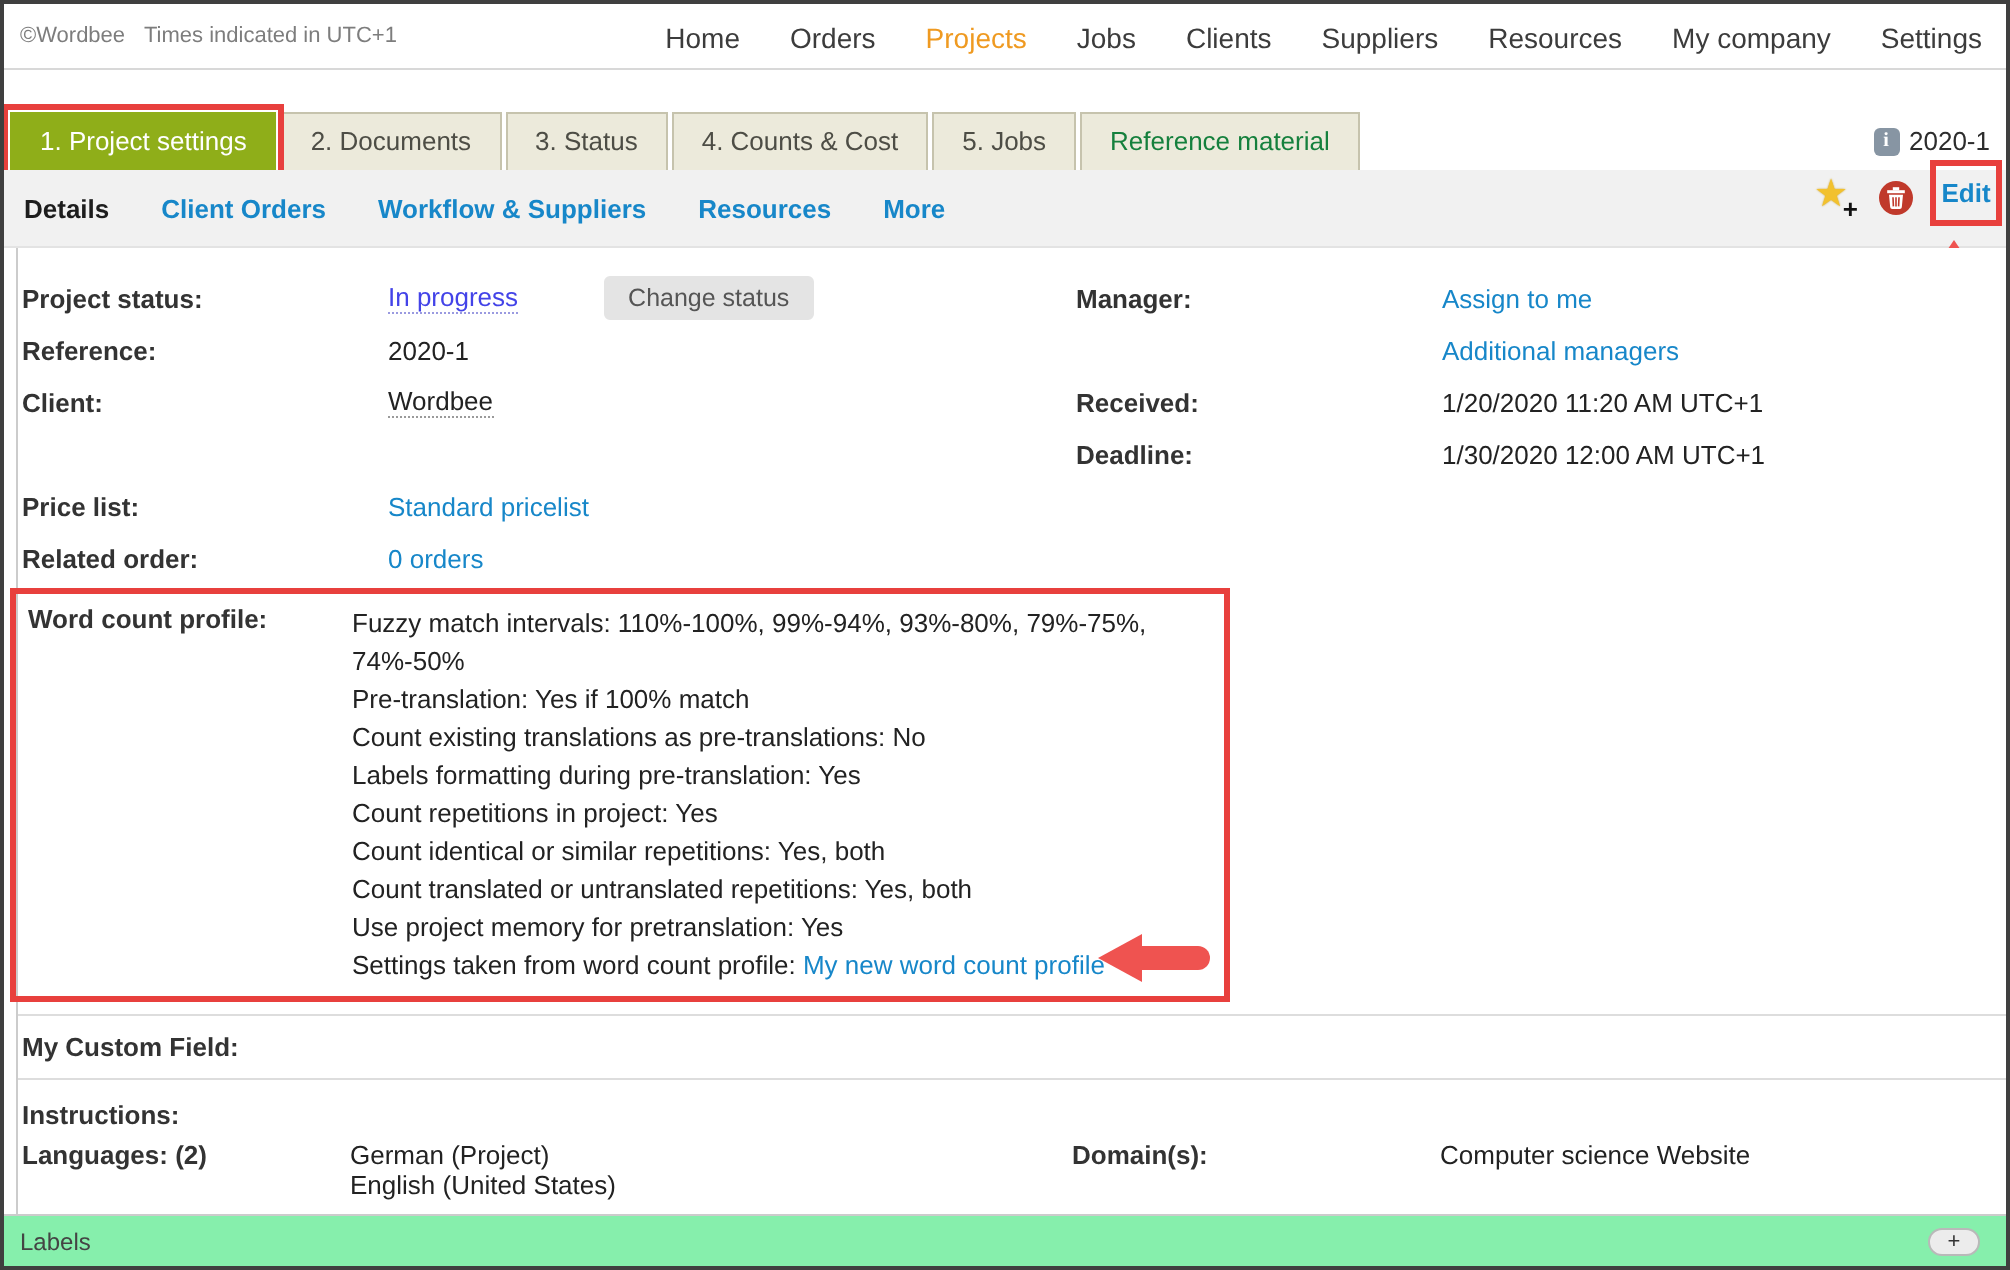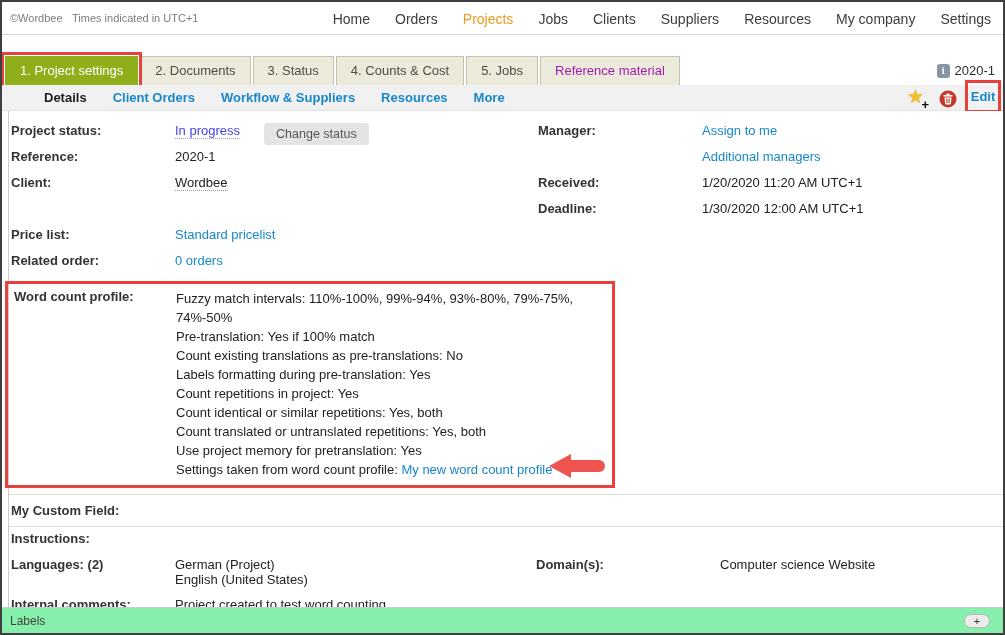--- a/index.html
+++ b/index.html
@@ -16,28 +16,28 @@
   .mainnav .nav-item.active { color:#ef9a21; }
 
   
   .tabrow { position:relative; height:50px; background:#fff; }
   .tabs { position:absolute; left:3px; bottom:0; display:flex; align-items:flex-end; gap:2px; }
   .tab { background:#eceadb; border:1px solid #c6c3ad; border-bottom:none; padding:6px 14px 7px 14px;
          font-size:13px; color:#4d4d45; white-space:nowrap; cursor:pointer;margin-top:47px; }
   .tab.active { position:relative; background:#8fae19; border-color:#8fae19; color:#fff; }
   .tab.active::after { content:""; position:absolute; left:-5px; right:-5px; top:-5px; bottom:-3px;
          border:3px solid #e8403d; pointer-events:none; }
-  .tab.disabled { color:#a21caf; }
+  .tab.disabled { color:#15803d; }
   .tab-right { position:absolute; right:8px; bottom:7px; display:flex; align-items:center; gap:5px; }
   .info-icon { display:inline-flex; width:13px; height:14px; background:#8795a3; border-radius:3px;
          color:#fff; font-size:10px; font-weight:bold; align-items:center; justify-content:center; font-family:"Liberation Serif",serif; }
   .proj-ref { font-size:13px; color:#2d2d2d; }
 
   
-  .subnav { position:relative; height:26px; background:#f1f1f1; border-bottom:1px solid #e3e3e3; display:flex; align-items:center;padding-left:32px; }
+  .subnav { position:relative; height:39px; background:#f1f1f1; border-bottom:1px solid #e3e3e3; display:flex; align-items:center; }
   .subnav-items { display:flex; gap:26px; padding-left:10px; }
   .subnav-item { font-size:13px; font-weight:bold; color:#1787c9; cursor:pointer; white-space:nowrap; }
   .subnav-item.active { color:#1d1d1d; }
   .subnav-actions { position:absolute; right:0; top:0; height:29px; }
   .star-wrap { position:absolute; right:76px; top:4px; width:20px; height:20px; cursor:pointer; }
   .star-glyph { position:absolute; left:0; top:-4px; font-size:19px; color:#f2c12e; text-shadow:0 0 1px #c79a1a; }
   .star-plus { position:absolute; right:-2px; bottom:-1px; font-size:13px; font-weight:bold; color:#111; line-height:10px; }
   .trash-wrap { position:absolute; right:46px; top:5px; width:18px; height:18px; cursor:pointer; }
   .edit-frame { position:absolute; right:2px; top:-5px; width:36px; height:33px; border:3px solid #e8403d;
          display:flex; align-items:center; justify-content:center; background:transparent; }
@@ -51,21 +51,21 @@
   .arrow-left { position:absolute; right:7px; bottom:7px; width:56px; height:24px; pointer-events:none; }
   .arrow-left .head { position:absolute; left:0; top:0; width:0; height:0;
          border-top:12px solid transparent; border-bottom:12px solid transparent; border-right:22px solid #ef5350; }
   .arrow-left .shaft { position:absolute; left:22px; top:6px; width:34px; height:12px; background:#ef5350; border-radius:0 6px 6px 0; }
 
   
   .content { position:relative; height:523px; background:#fff; border-left:1px solid #ccc; margin-left:6px; padding-top:12px; }
   .cols { display:flex; }
   .col-left { width:527px; }
   .col-right { flex:1; }
-  .frow { display:flex; align-items:flex-start; height:26px; font-size:13px; padding-left:2px; }
+  .frow { display:flex; align-items:center; height:26px; font-size:13px; padding-left:2px;gap:19px; }
   .lbl { width:164px; flex:0 0 164px; font-weight:bold; color:#333; }
   .val { color:#222; }
   .link { color:#1787c9; cursor:pointer; }
   .status-link { color:#4343e8; border-bottom:1px dotted #9a9ae0; cursor:pointer; }
   .dotted { border-bottom:1px dotted #9a9a9a; cursor:pointer; }
   .btn-gray { margin-left:24px; background:#e4e4e4; border:1px solid #e4e4e4; border-radius:3px;
          font-size:12.5px; color:#555; padding:3px 11px; cursor:pointer; font-family:"Liberation Sans",sans-serif; }
 
   
   .wcp-box { position:relative; margin-top:2px; margin-left:-4px; width:610px; border:3px solid #e8403d;

